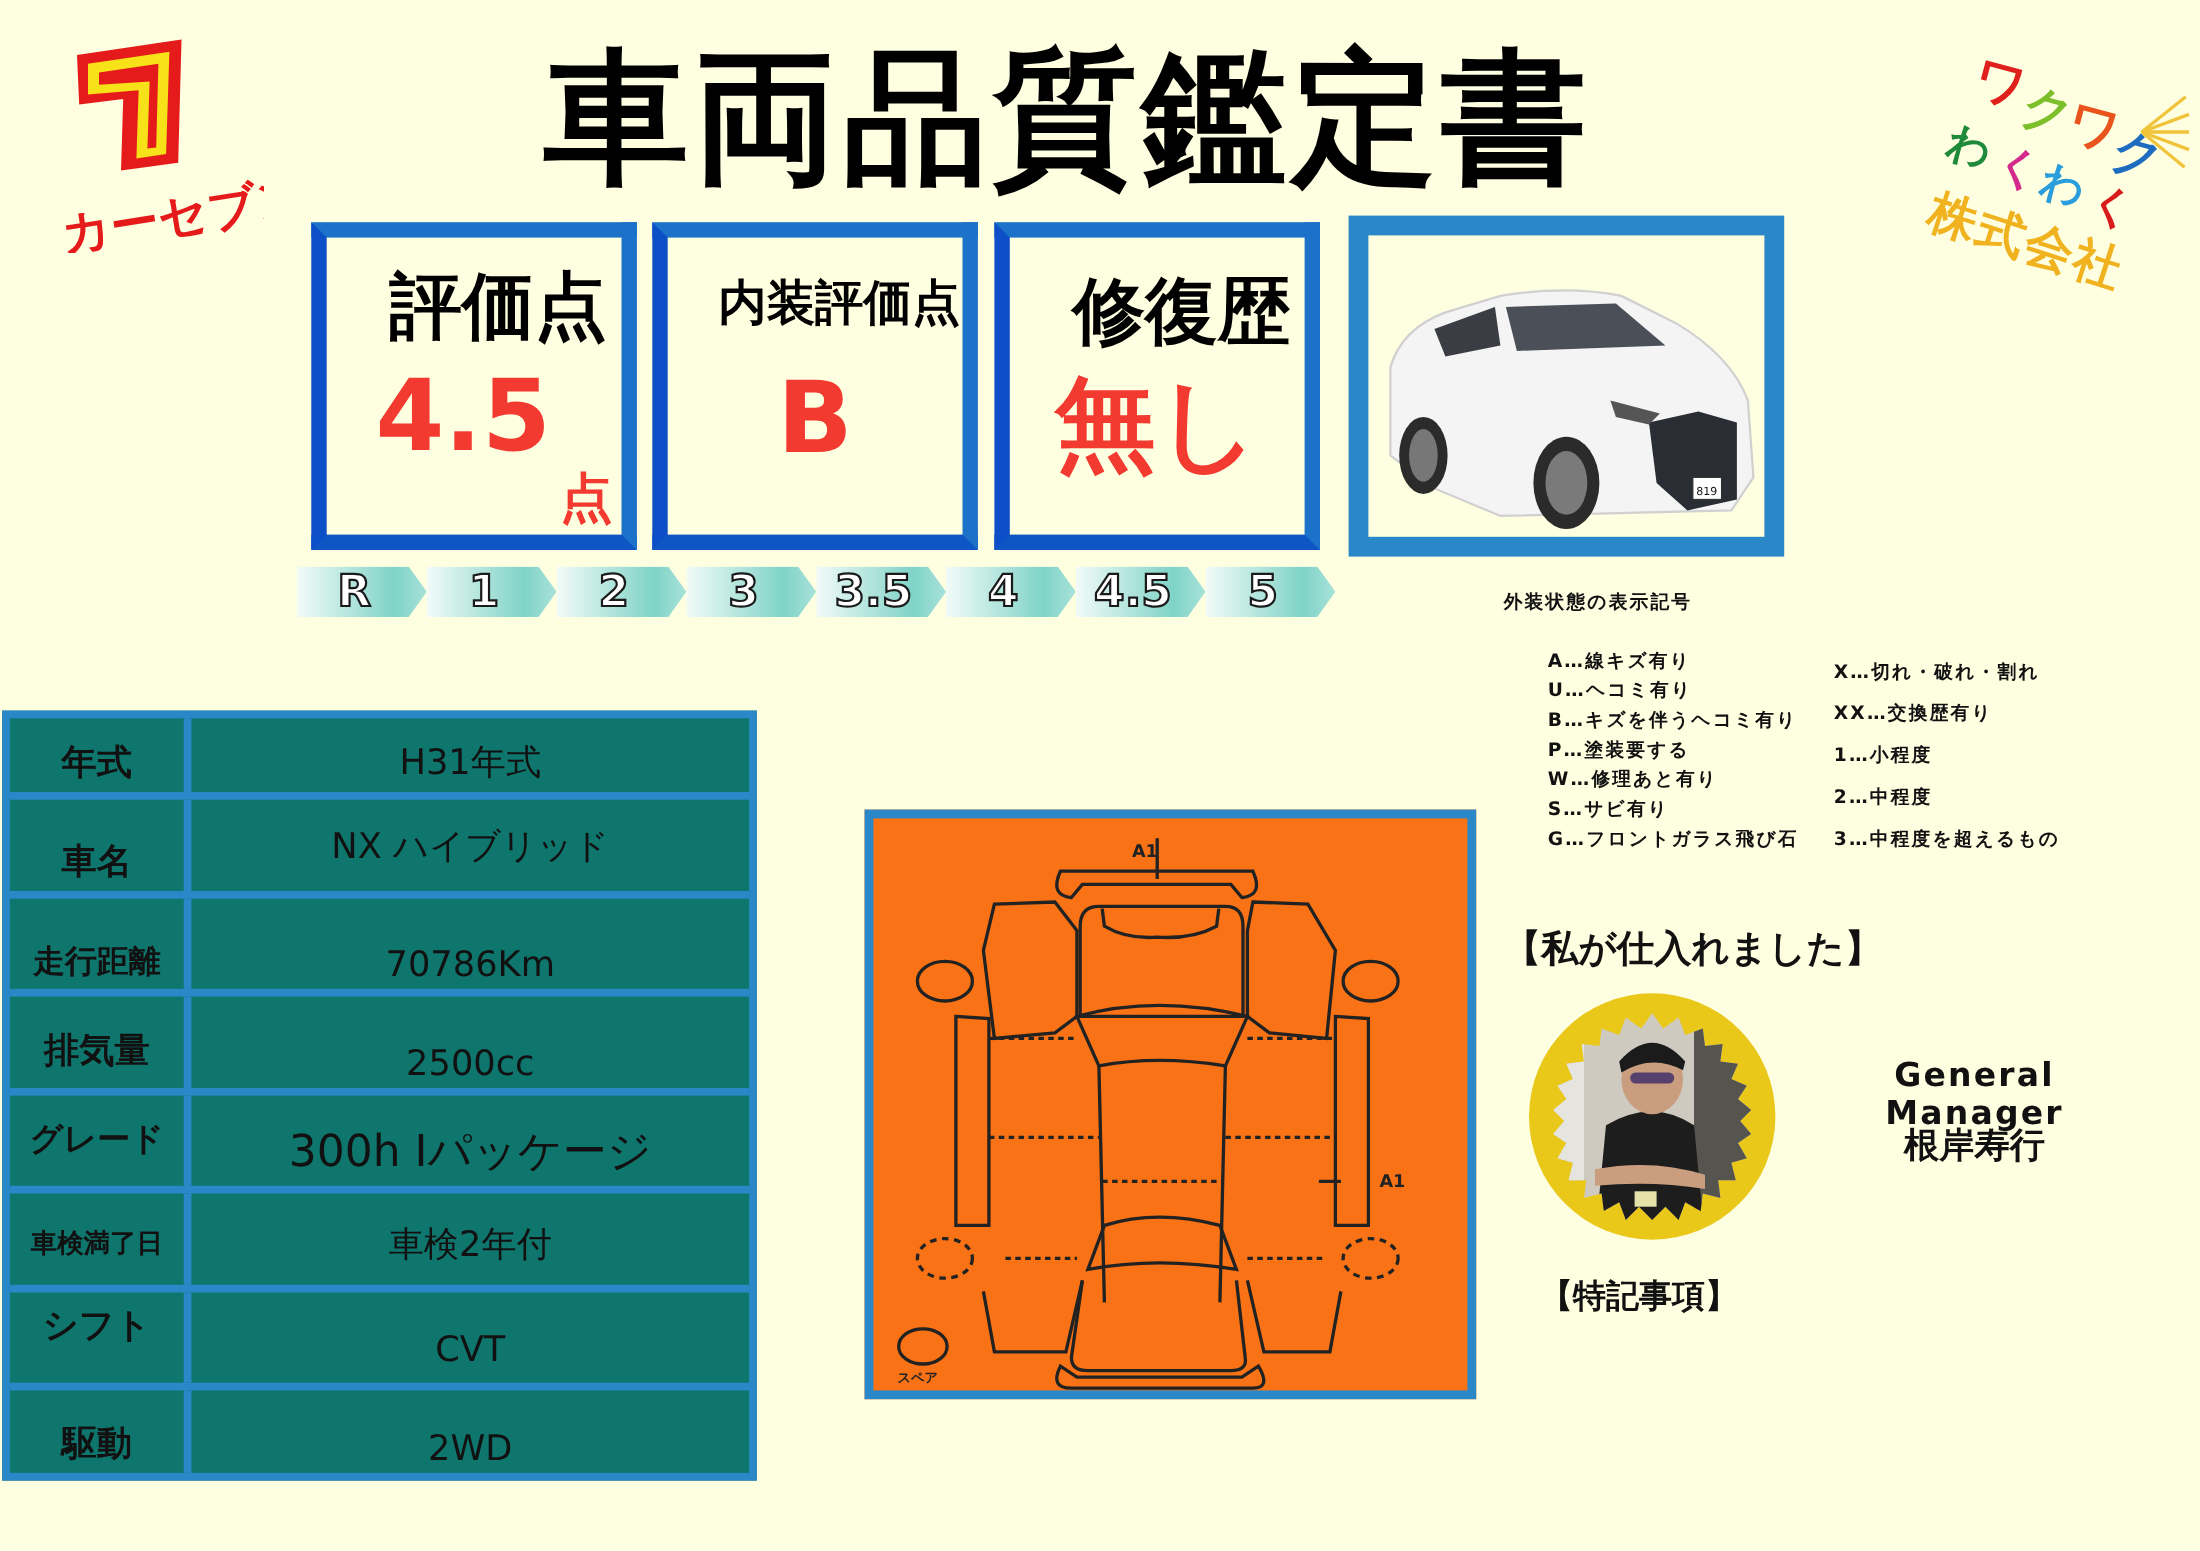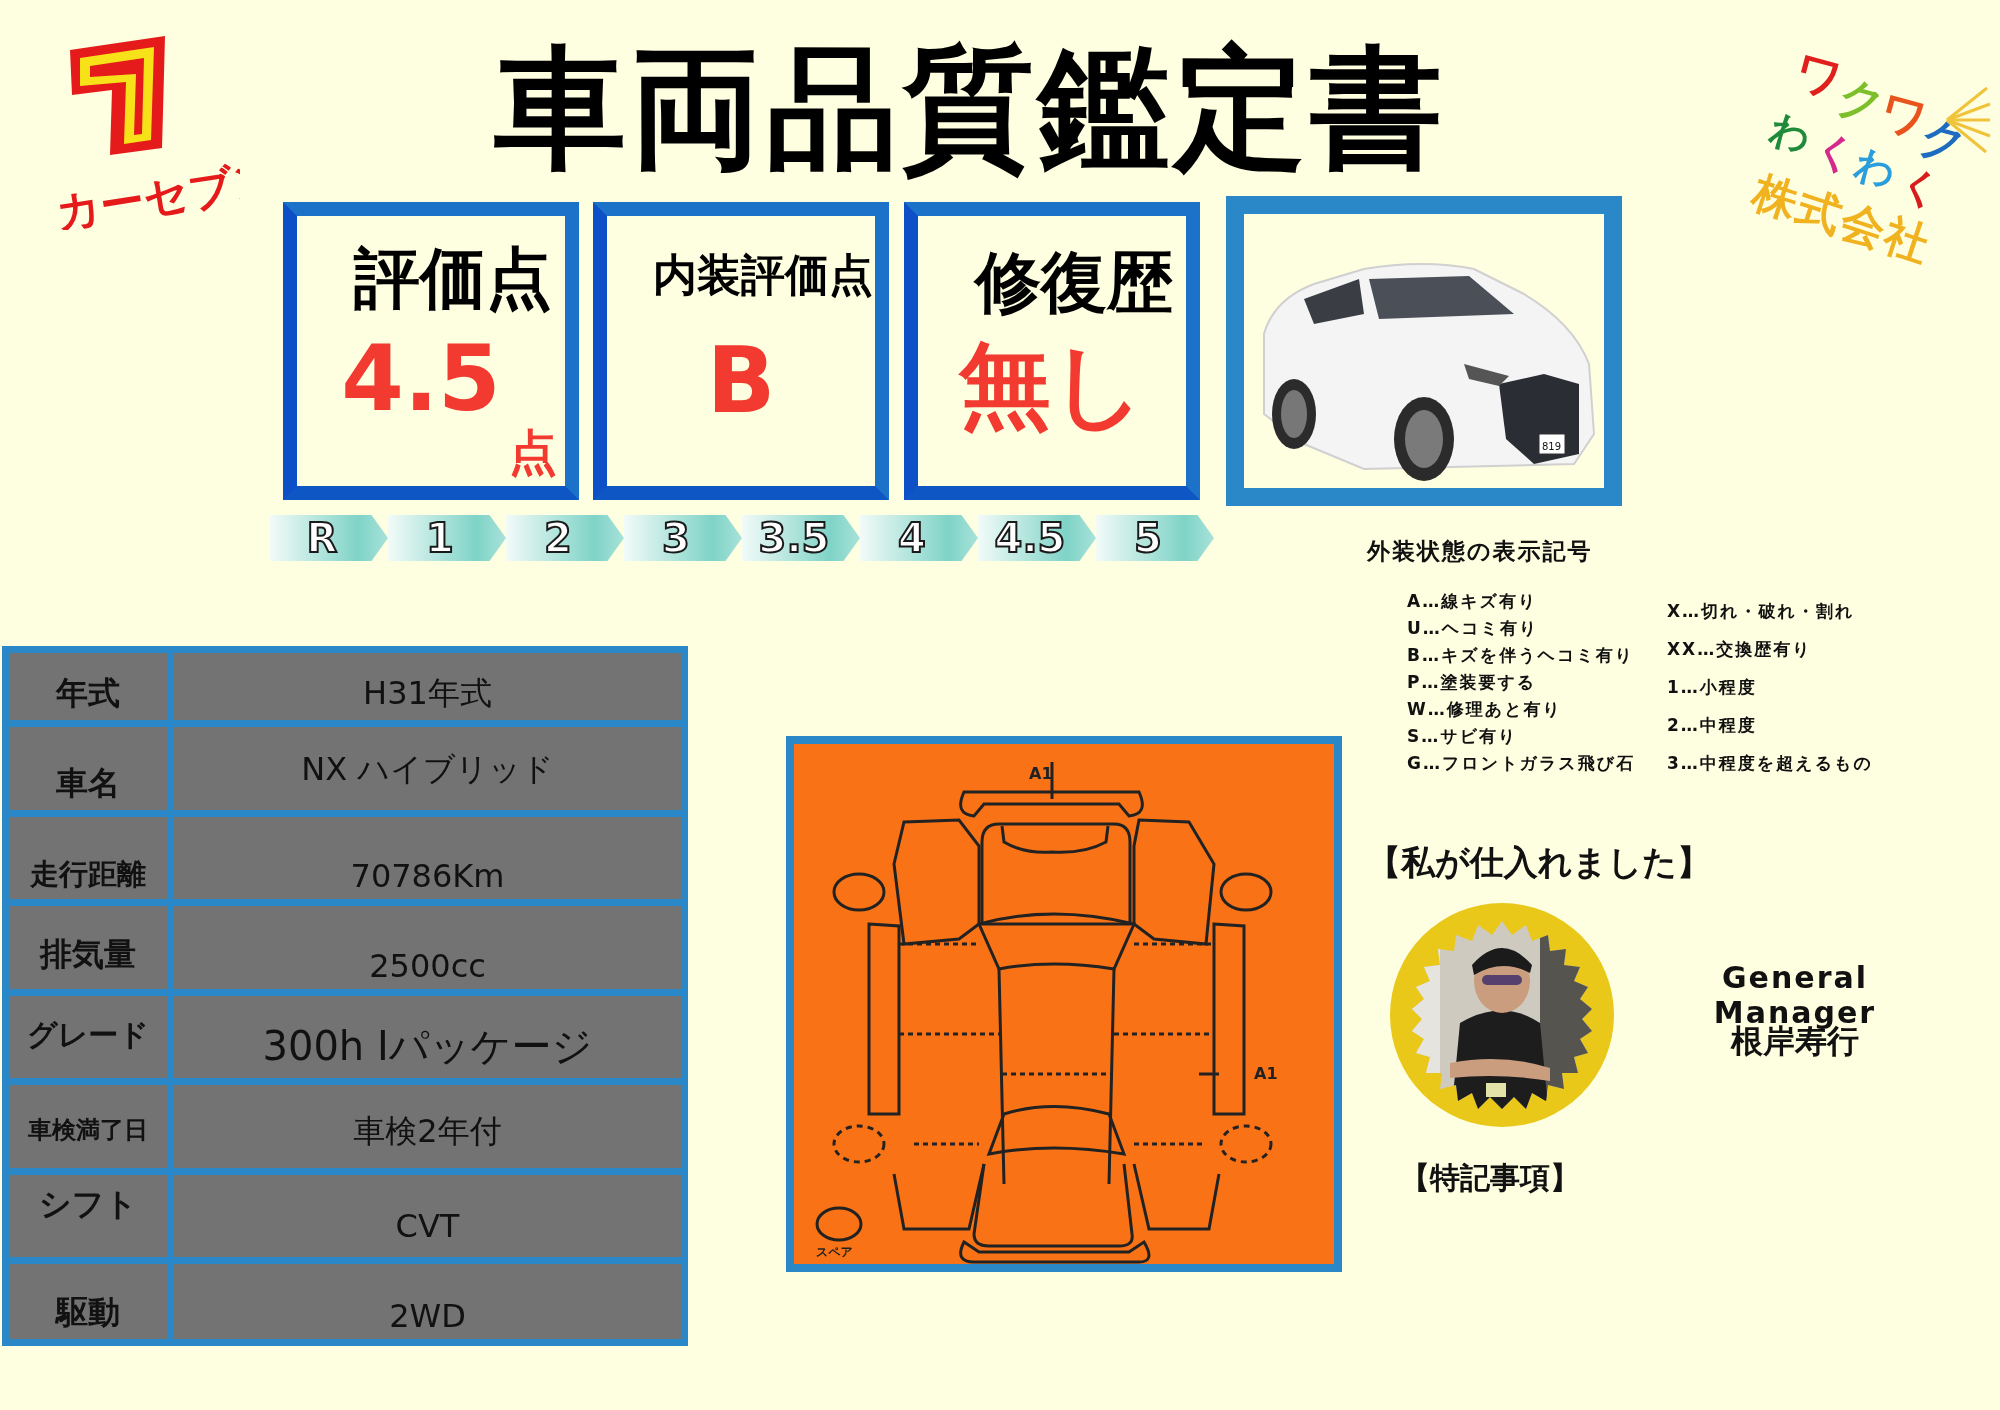--- a/index.html
+++ b/index.html
@@ -47,29 +47,29 @@
     clip-path:polygon(0 0, 86% 0, 100% 50%, 86% 100%, 0 100%);
     background:linear-gradient(90deg, #f2fbf8 0%, #7fd3c7 75%, #a8e2da 100%);
   }
   .chev span {
     position:absolute; left:0; right:14px; top:0; height:46px; line-height:46px;
     text-align:center; font-size:40px; font-weight:bold; color:#fff;
     -webkit-text-stroke:2px #1a1a1a; font-family:"DejaVu Sans", sans-serif;
   }
 
   
-  .legend-title { left:1367px; top:536px; font-size:23px; font-weight:bold; letter-spacing:2px; }
+  .legend-title { left:1367px; top:536px; font-size:17px; font-weight:bold; letter-spacing:2px; }
   .legend-col { font-size:17px; font-weight:bold; letter-spacing:2px; line-height:27px; }
   .legend-left { left:1367px; top:588px;margin-left:40px; }
   .legend-right { left:1667px; top:592px; line-height:38px; }
 
   
   .spec {
     left:2px; top:646px; width:686px; height:700px; box-sizing:border-box;
-    border:7px solid #2a88c8; background:#737373;
+    border:7px solid #2a88c8; background:#0f766e;
   }
   .spec-row { position:absolute; left:0; right:0; border-bottom:7px solid #2a88c8; box-sizing:border-box; }
   .spec-row:last-child { border-bottom:none; }
   .spec-label {
     position:absolute; left:0; top:0; bottom:0; width:158px;
     border-right:7px solid #2a88c8; box-sizing:content-box;
     font-weight:bold; font-size:32px; text-align:center;
   }
   .spec-label span, .spec-value span { position:absolute; left:0; right:0; bottom:4px; text-align:center; }
   .spec-value {

